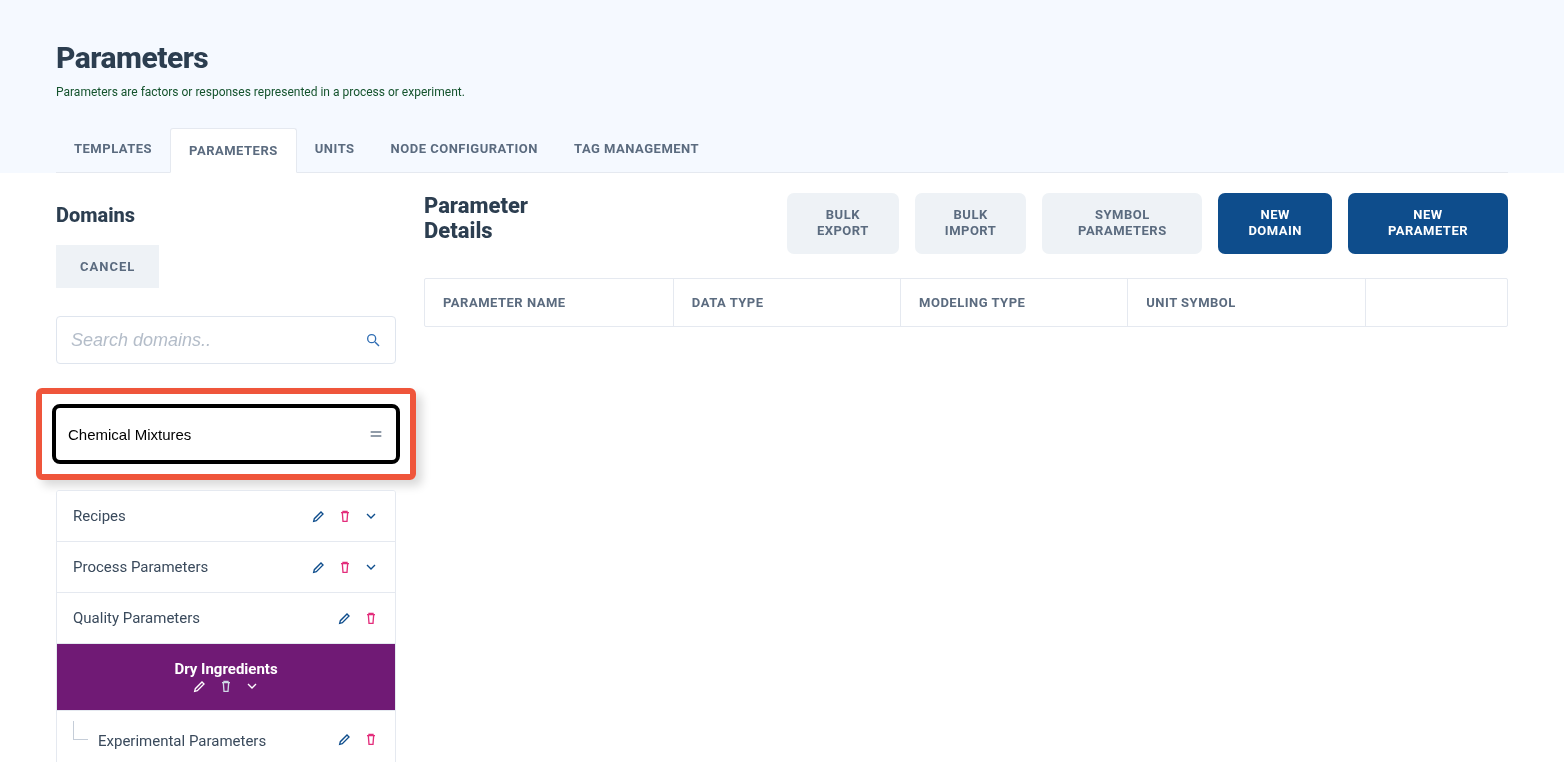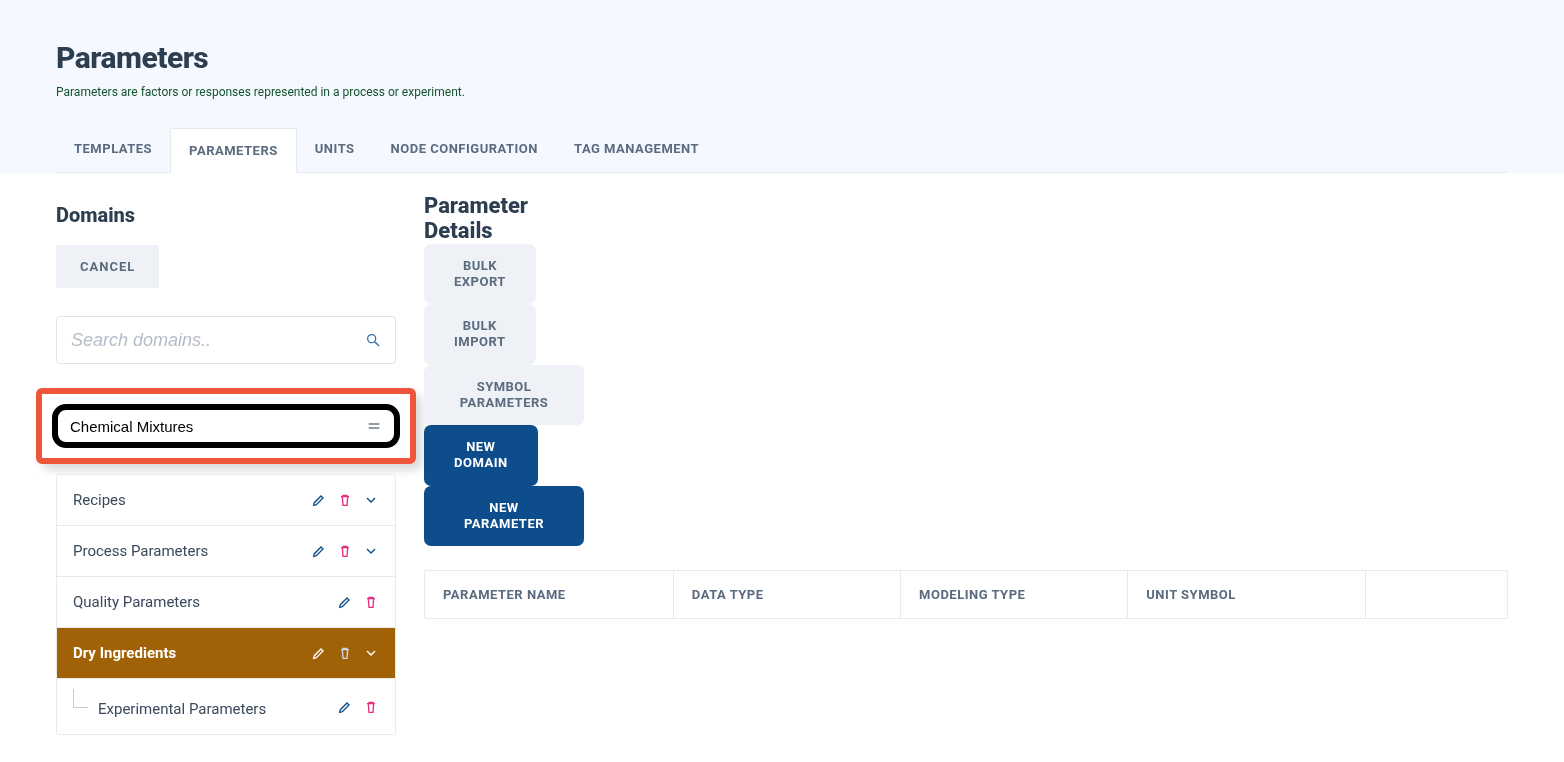--- a/index.html
+++ b/index.html
@@ -14,41 +14,41 @@
   .content-area { display:flex; padding:20px 56px 40px 56px; background:#fff; gap:28px; align-items:flex-start; }
   
   .left-col { width:340px; flex:0 0 340px; }
   .domains-title { font-size:20px; font-weight:800; color:#2c3e50; margin:10px 0 18px 0;}
   .cancel-btn { display:inline-block; background:#eef2f6; color:#5b6b7f; font-size:13px; font-weight:700; letter-spacing:1px; padding:14px 24px; border-radius:0; cursor:pointer; margin-bottom:28px;}
   .search-wrap { display:flex; align-items:center; border:1px solid #dfe5ee; border-radius:4px; padding:0 14px; height:48px; margin-bottom:24px; }
   .search-wrap input { flex:1; border:none; outline:none; font-size:18px; color:#333; background:transparent;font-style:italic; }
   .search-wrap input::placeholder { color:#b4bdc9; }
   .search-ic { color:#2f6db3; }
   .highlight-frame { border:6px solid #ef553b; border-radius:6px; padding:10px 10px 10px 10px; box-shadow: 6px 6px 10px rgba(0,0,0,0.15); margin-bottom:0px; margin-left:-20px; margin-right:-20px;}
-  .new-domain-input { width:100%; height:44px; border:6px solid #000000; border-radius:14px; display:flex; align-items:center; padding:0 12px; }
+  .new-domain-input { width:100%; height:60px; border:4px solid #000000; border-radius:8px; display:flex; align-items:center; padding:0 12px; }
   .new-domain-input input { flex:1; border:none; outline:none; font-size:15px; }
   .drag-ic { color:#5b6b7f; font-size:14px; }
   .domain-list { border:1px solid #e5e9f0; border-radius:3px; margin-top:10px; overflow:hidden;}
   .domain-row { display:flex; align-items:center; justify-content:space-between; padding:16px 16px; border-bottom:1px solid #e5e9f0; font-size:15px; color:#3a4a5c; background:#fff; }
   .domain-row:last-child { border-bottom:none;}
-  .domain-row.selected { background:#a16207; color:#fff; font-weight:700;}
+  .domain-row.selected { background:#701a75; color:#fff; font-weight:700;flex-direction:column;}
   .domain-row .label { }
   .domain-row.nested .label::before { content:''; display:inline-block; width:14px; height:18px; border-left:1px solid #c5cdd8; border-bottom:1px solid #c5cdd8; margin-right:10px; position:relative; top:-6px; }
   .row-actions { display:flex; gap:10px; align-items:center; }
   .ic { width:16px; height:16px; display:inline-flex; align-items:center; justify-content:center; }
   .ic svg { width:16px; height:16px; }
   .pencil-blue svg path { stroke:#0e4d8c; fill:none; stroke-width:2;}
   .pencil-white svg path { stroke:#fff; fill:none; stroke-width:2;}
   .trash-pink svg path { stroke:#e32d7b; fill:none; stroke-width:2;}
   .trash-white svg path { stroke:#cfd8e6; fill:none; stroke-width:2;}
   .chev svg path { stroke:#0e4d8c; fill:none; stroke-width:2;}
   .chev.white svg path { stroke:#fff; }
   
   .right-col { flex:1; }
-  .right-header { display:flex; align-items:flex-start; margin-bottom:24px;flex-direction:column;}
+  .right-header { display:flex; align-items:flex-start; gap:16px; margin-bottom:24px;}
   .pd-title { font-size:22px; font-weight:800; color:#2c3e50; line-height:1.15; margin-right:auto; max-width:170px;}
   .btn { padding:14px 30px; font-size:13px; font-weight:700; letter-spacing:0.5px; text-align:center; border-radius:7px; cursor:pointer; line-height:1.25; white-space:pre-line; }
   .btn.grey { background:#eef2f6; color:#5b6b7f; }
   .btn.blue { background:#0e4d8c; color:#fff; }
   .btn.wide { min-width:160px;}
   .param-table { border:1px solid #e5e9f0; border-radius:2px; width:100%; }
   .param-head { display:flex; }
   .ph-cell { padding:16px 18px; font-size:13px; font-weight:700; letter-spacing:0.5px; color:#5b6b7f; border-right:1px solid #e5e9f0; }
   .ph-cell:last-child { border-right:none;}
   .c1{flex:0 0 23%;} .c2{flex:0 0 21%;} .c3{flex:0 0 21%;} .c4{flex:0 0 22%;} .c5{flex:1;}

